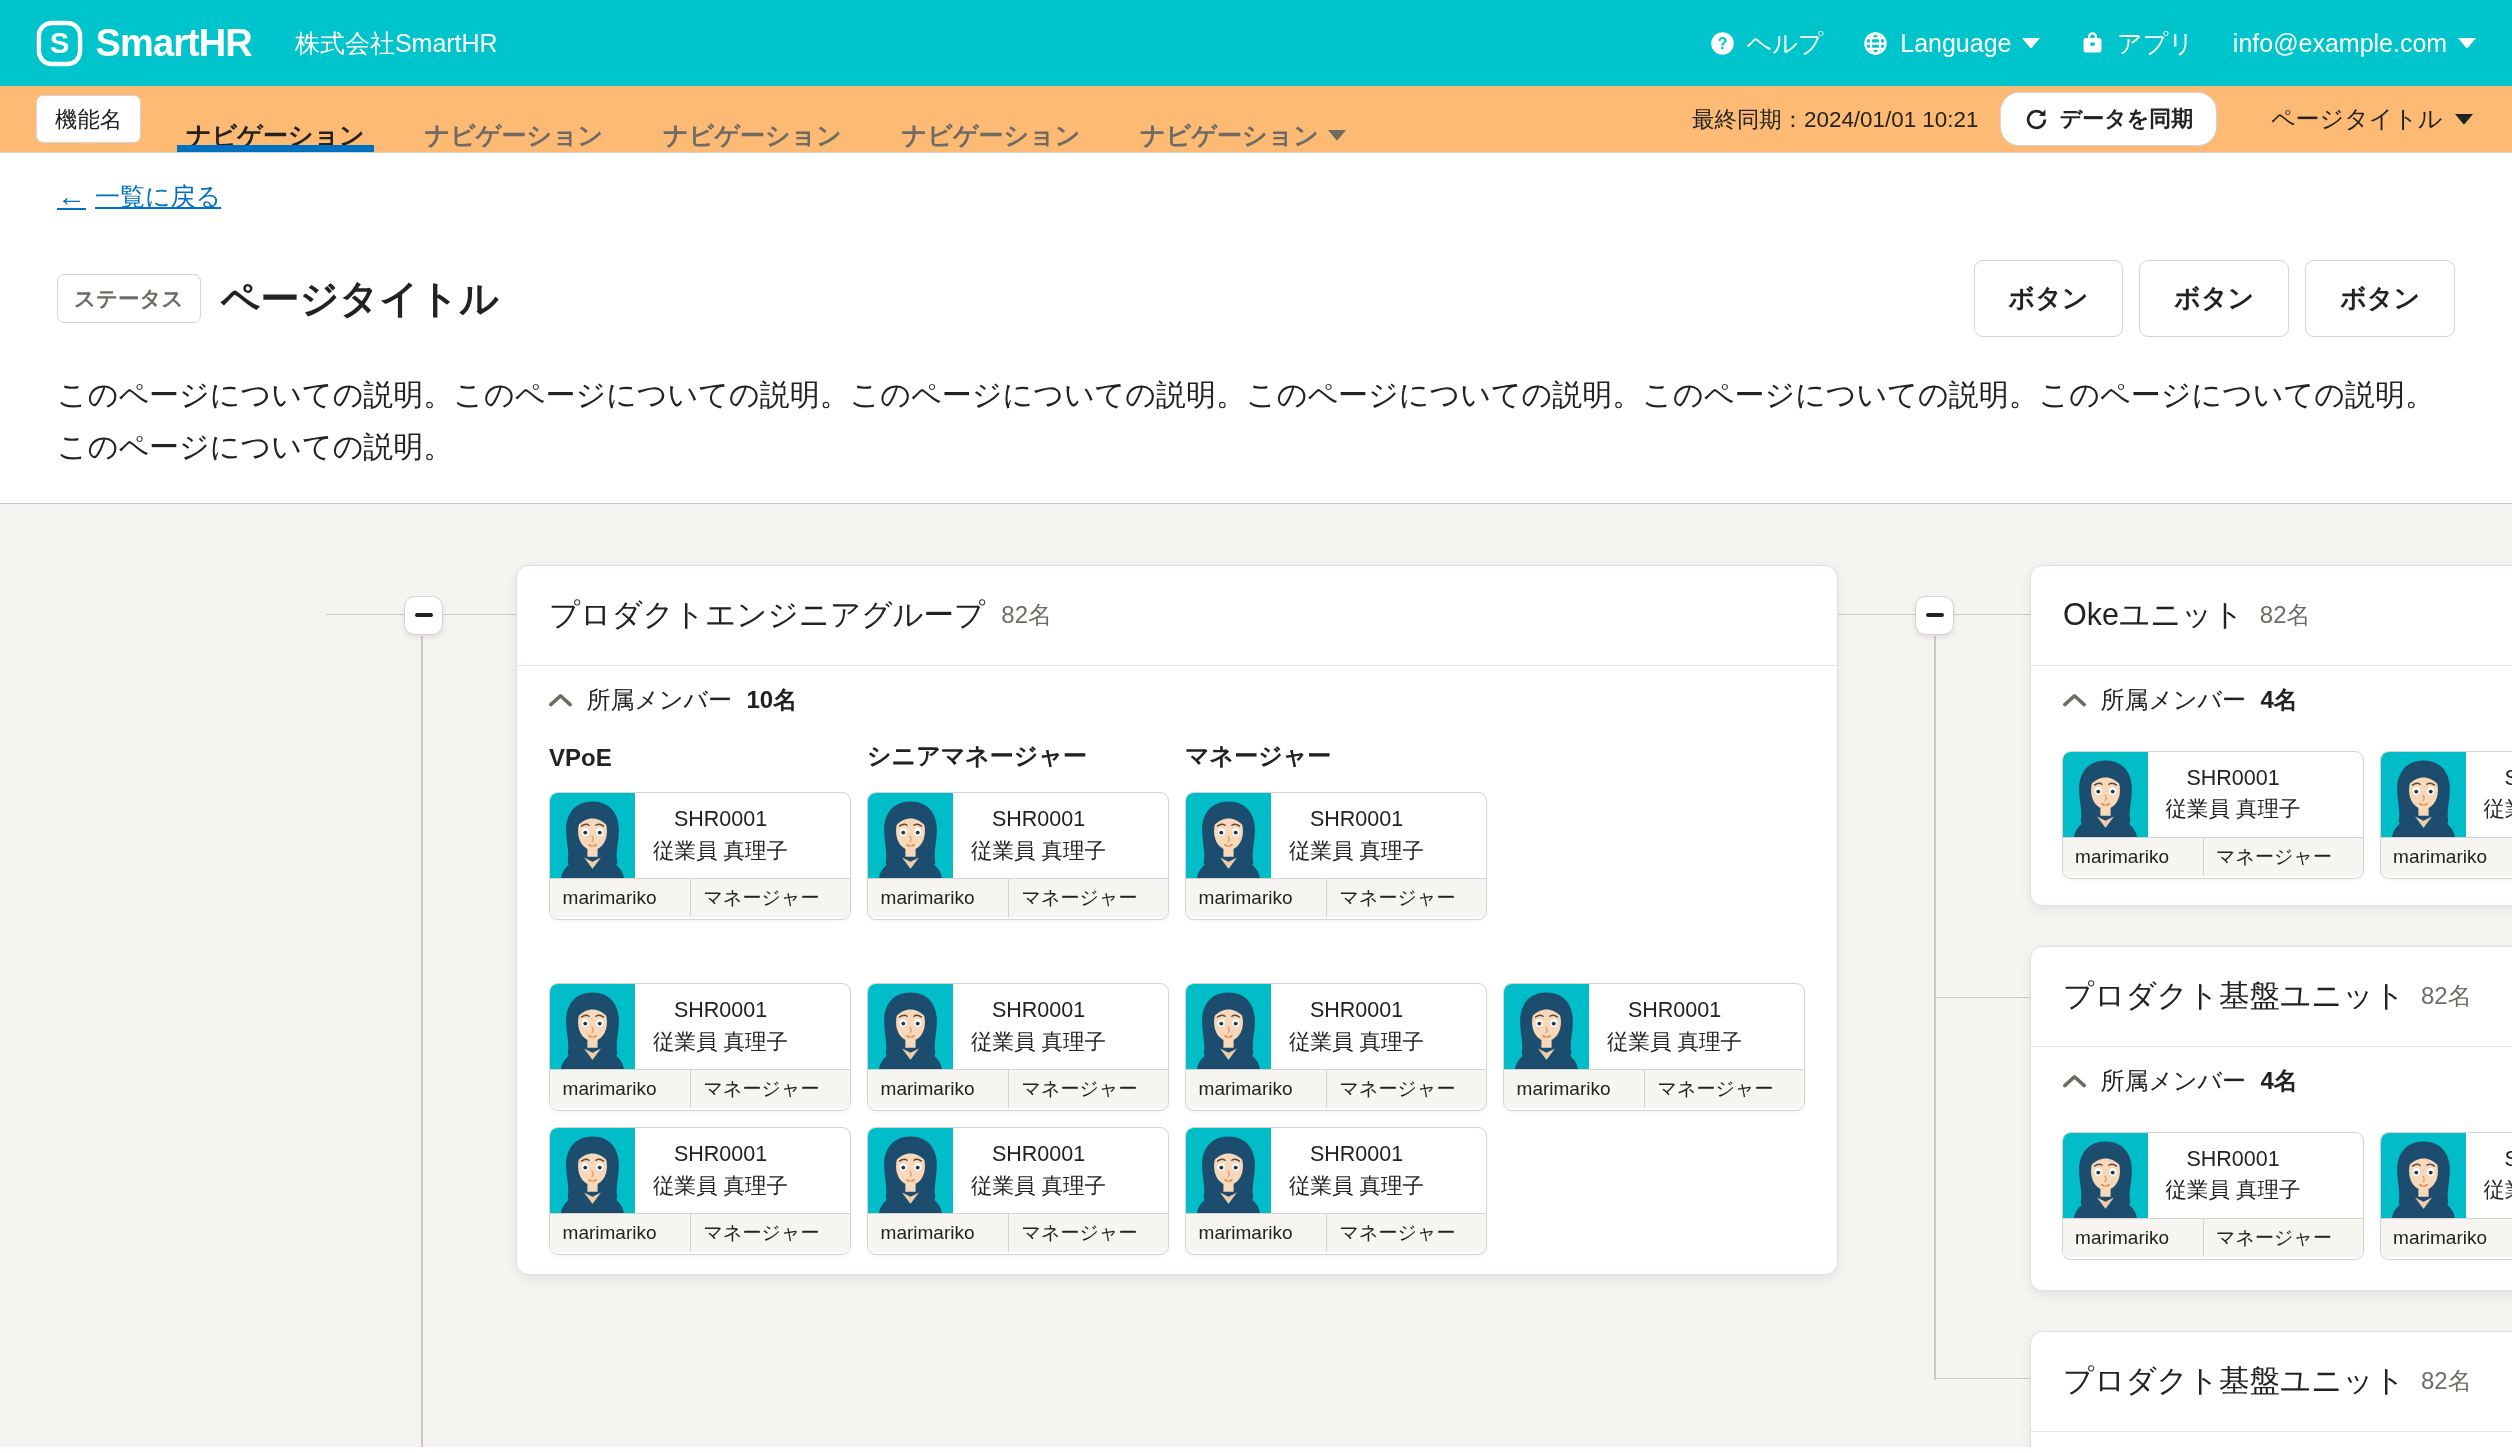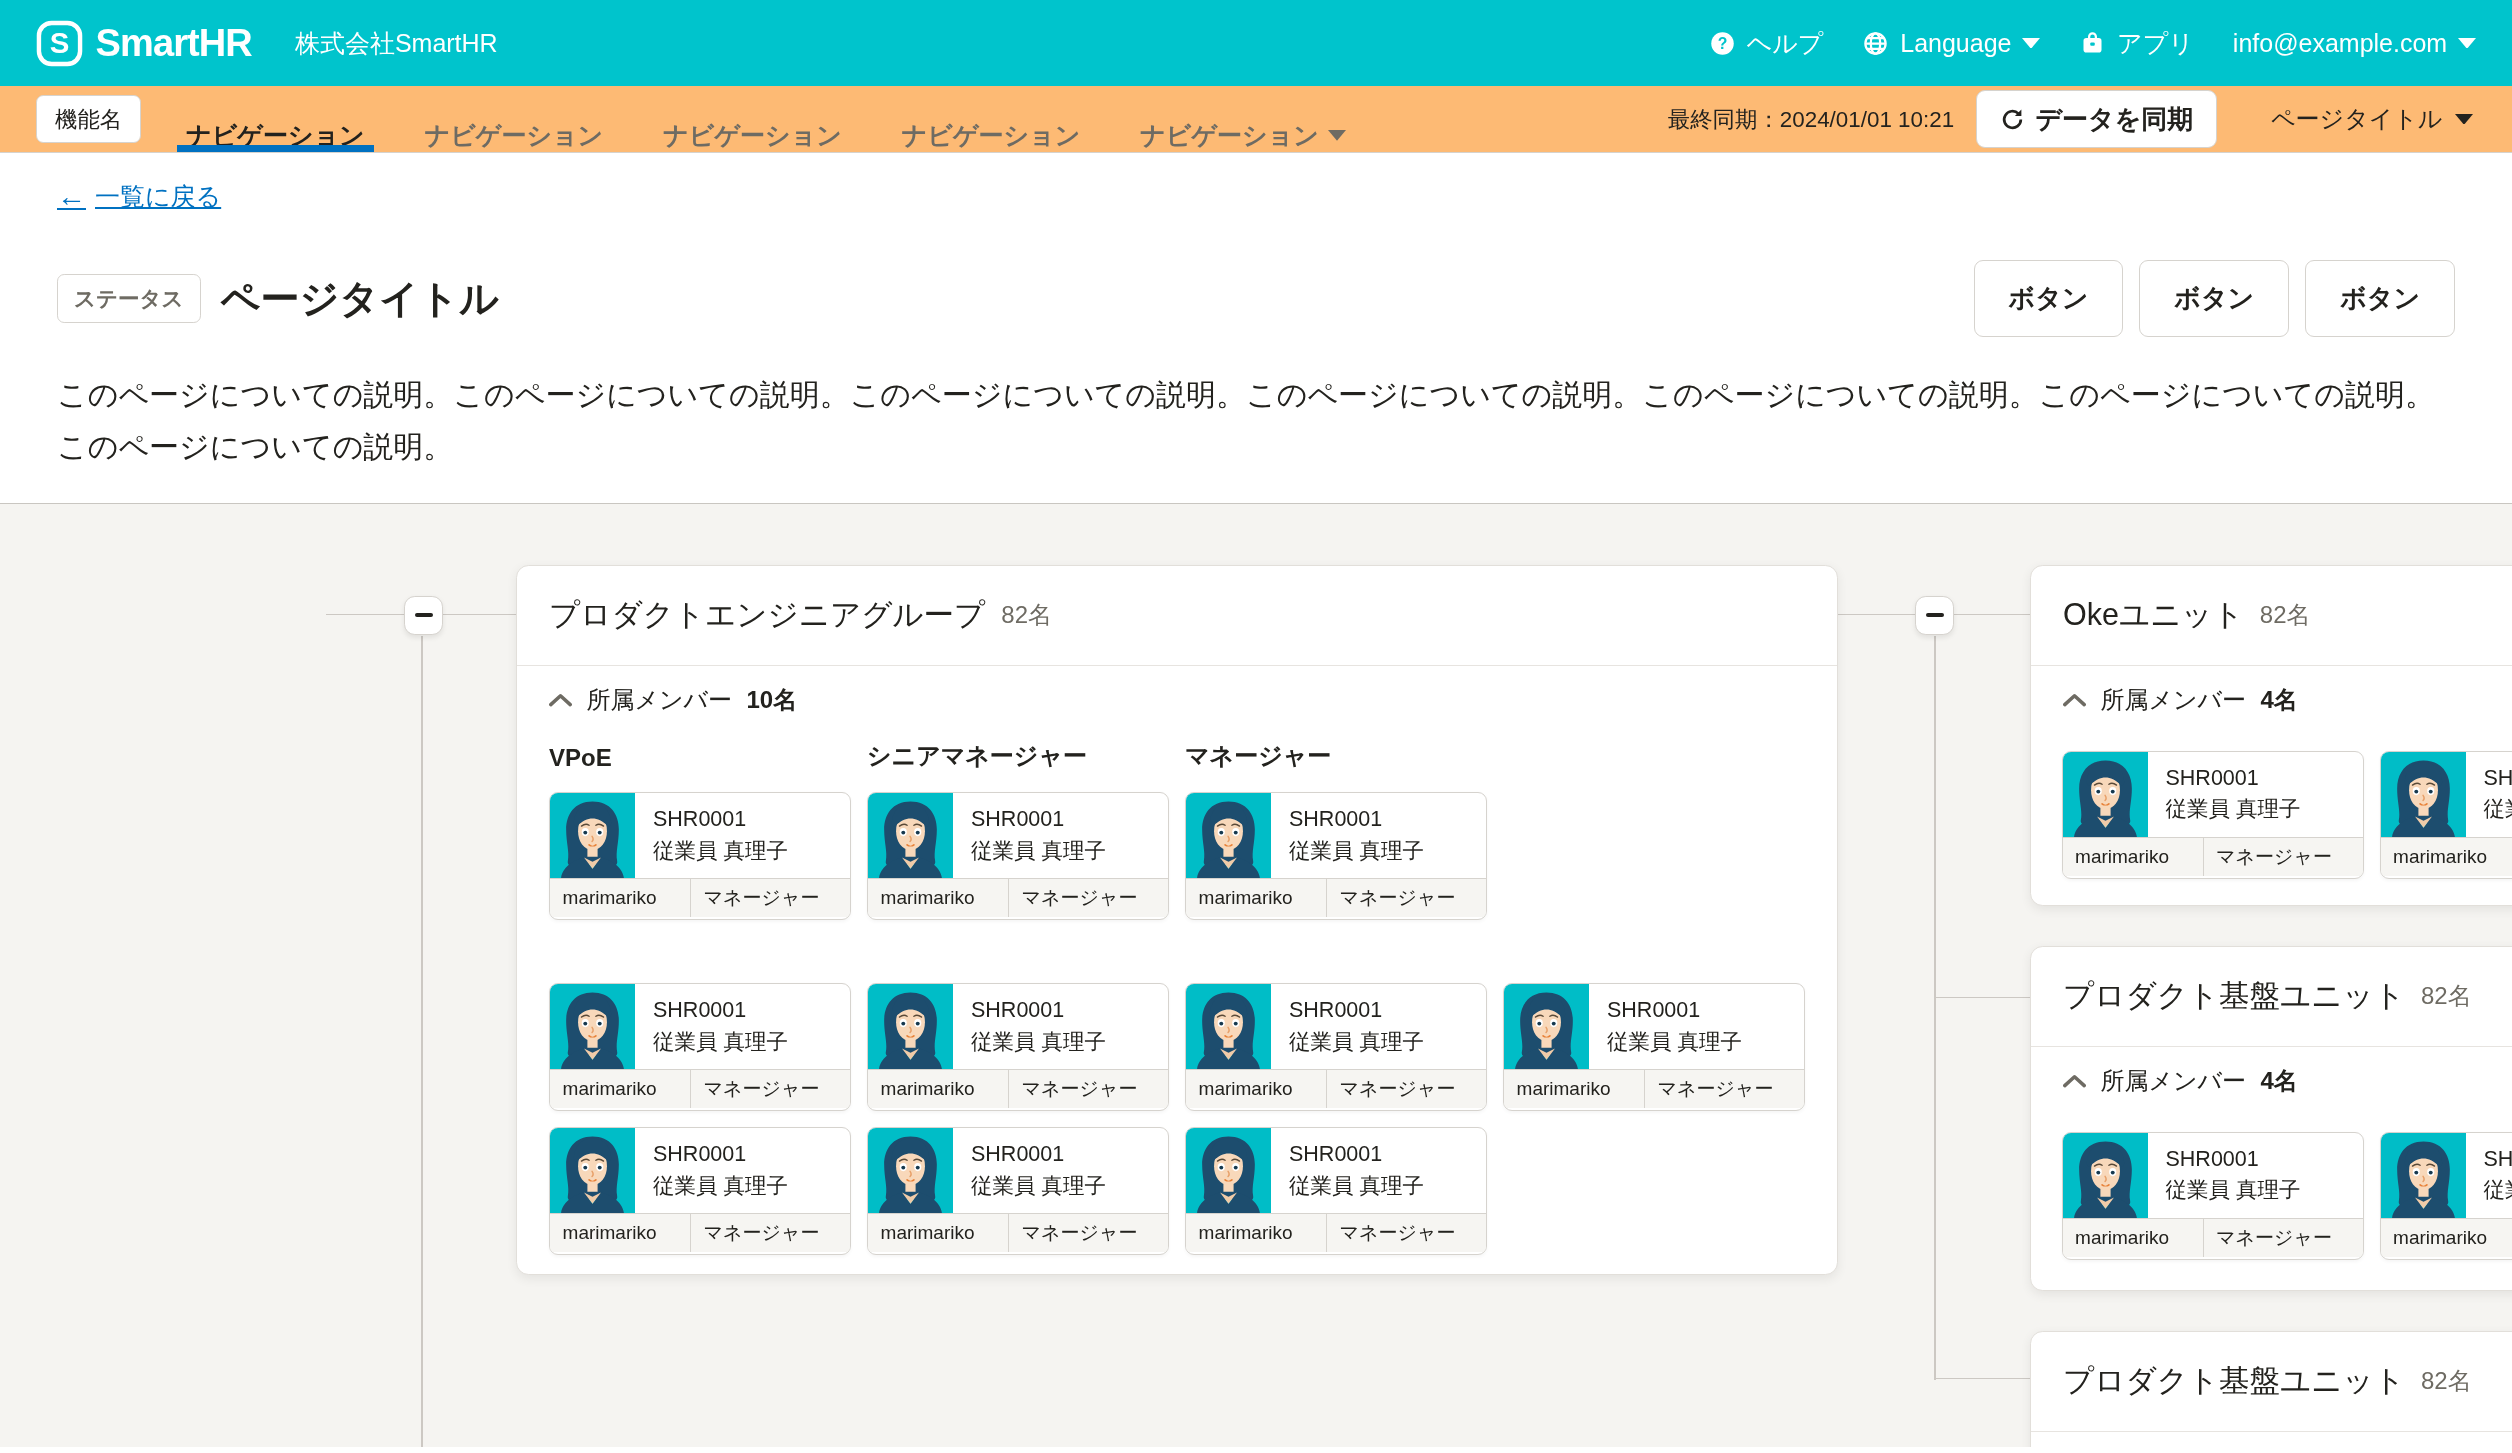--- a/index.html
+++ b/index.html
@@ -24,21 +24,21 @@
 
   
   .navbar{height:67px; background:#fdba74; border-bottom:1.8px solid var(--border); display:flex; align-items:stretch; padding:0 0 0 36px;}
   .feature-badge{align-self:center; border:1.8px solid var(--border); border-radius:7.2px; padding:7.2px 18px; font-size:22.4px; font-weight:500; margin-right:45px; background:#fff;}
   .tabs{display:flex; gap:60px; align-items:flex-end;}
   .tab{position:relative; display:flex; align-items:center; gap:9px; font-size:25px; font-weight:bold; color:var(--gray); cursor:pointer;}
   .tab.active{color:var(--ink);}
   .tab.active::after{content:""; position:absolute; left:-9px; right:-9px; bottom:0; height:7.2px; background:var(--blue);}
   .nav-right{margin-left:auto; display:flex; align-items:center;}
   .last-sync{font-size:22.4px; margin-right:21.5px;}
-  .sync-btn{display:flex; align-items:center; gap:10.8px; border:1.8px solid var(--border); border-radius:9px; background:#fff; padding:10.8px 23px; font-size:26px; font-weight:bold; color:var(--ink); cursor:pointer;}
+  .sync-btn{display:flex; align-items:center; gap:10.8px; border:1.8px solid var(--border); border-radius:19px; background:#fff; padding:10.8px 23px; font-size:22px; font-weight:bold; color:var(--ink); cursor:pointer;}
   .refresh-icon{width:25px; height:25px;}
   .nav-divider{width:1.8px; background:var(--border); margin:0 0 0 25px;}
   .release{display:flex; align-items:center; gap:12.6px; font-size:24px; padding:0 39px 0 27px; cursor:pointer;}
 
   
   .page-head{padding:27px 57px 0 57px;}
   .back-link{display:inline-flex; align-items:center; gap:9px; color:var(--blue); font-size:25px; text-decoration:underline; cursor:pointer;}
   .back-arrow{font-size:29px; font-weight:bold; text-decoration:none;}
   .title-row{display:flex; align-items:center; margin-top:47px;}
   .status-badge{border:1.8px solid var(--border); border-radius:7.2px; padding:9px 16px; font-size:21.5px; font-weight:bold; color:var(--gray); background:#fff;}
@@ -48,21 +48,21 @@
   .description{margin-top:32px; font-size:30px; line-height:1.72; padding-bottom:30.5px;}
 
   
   .chart{position:relative; height:944px; background:var(--chartbg); border-top:1.8px solid #c9c6c1; overflow:hidden;}
   .hline,.vline{position:absolute; background:var(--line);}
   .hline{height:1.8px;} .vline{width:1.8px;}
 
   .minus-btn{position:absolute; width:39px; height:39px; background:#fff; border:1.8px solid var(--border); border-radius:10.8px; box-shadow:0 2.7px 5.4px rgba(0,0,0,.08); display:flex; align-items:center; justify-content:center; cursor:pointer; z-index:3;}
   .minus-glyph{width:18px; height:4.5px; border-radius:2.7px; background:var(--ink);}
 
-  .panel{position:absolute; background:#fff; border:0.9px solid #e2dfda; border-radius:12.6px; box-shadow:0 3.6px 10.8px rgba(0,0,0,.07); z-index:2; overflow:hidden;}
+  .panel{position:absolute; background:#fff; border:0.9px solid #e2dfda; border-radius:12.6px; box-shadow:0 3.6px 10.8px rgba(0,0,0,.07); z-index:2; overflow:hidden;text-align:center;}
   .panel-head{height:100px; display:flex; align-items:center; padding:0 32px; border-bottom:1.8px solid var(--soft);}
   .panel-title{font-size:30.5px; font-weight:500;}
   .panel-count{font-size:24px; color:var(--gray); margin-left:16px; font-weight:500;}
   .member-row{height:54px; margin-top:7.2px; display:flex; align-items:center; gap:14.4px; padding:0 32px; cursor:pointer;}
   .member-label{font-size:24px;}
   .member-count{font-size:24px; font-weight:bold;}
   .chev{width:23px; height:14.4px;}
   .chev svg{display:block; width:100%; height:100%;}
 
   .root-node{position:absolute; left:56px; top:96px; width:270px; background:#fff; border:0.9px solid #e2dfda; border-radius:10.8px; box-shadow:0 3.6px 9px rgba(0,0,0,.08); z-index:2; overflow:hidden;}

